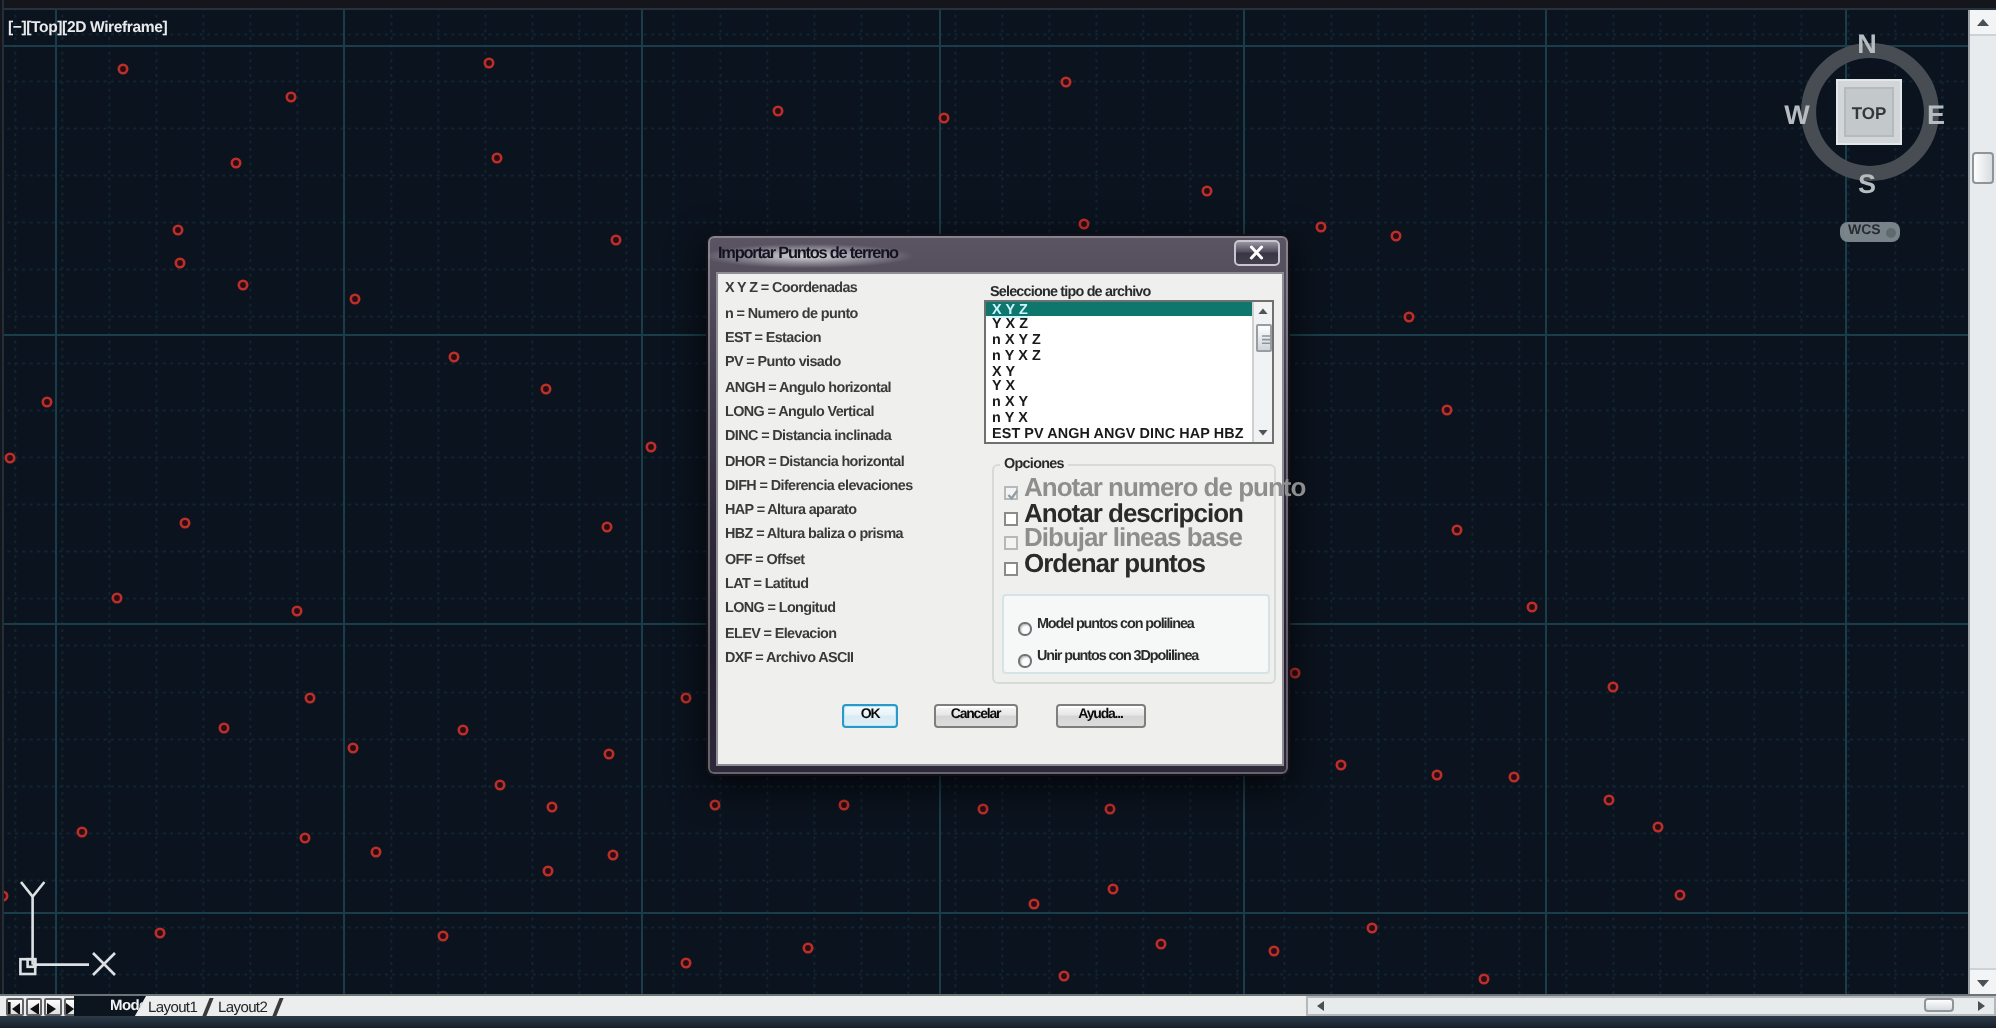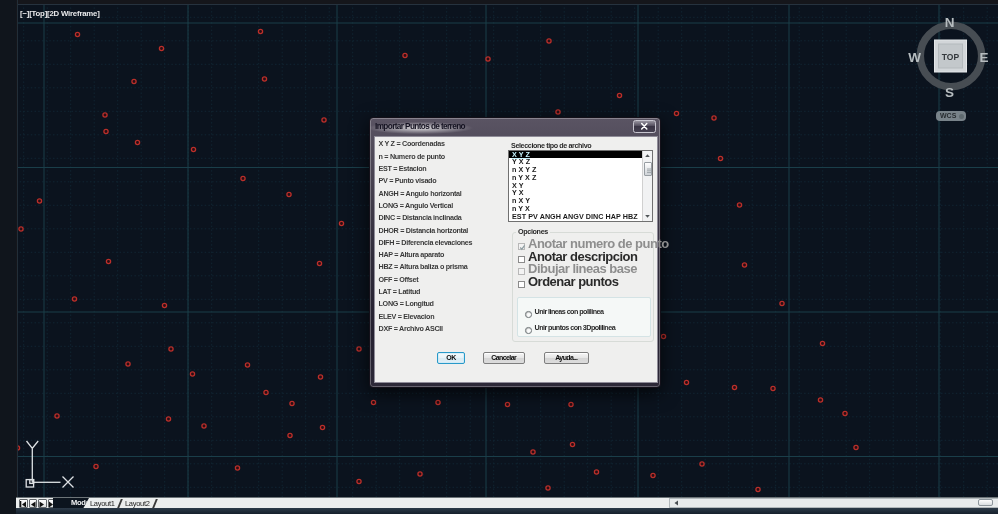--- a/index.html
+++ b/index.html
@@ -1,15 +1,15 @@
 <!DOCTYPE html>
 <html><head><meta charset="utf-8"><style>
 *{margin:0;padding:0;box-sizing:border-box;font-family:"Liberation Sans",sans-serif;-webkit-font-smoothing:antialiased;}
 html,body{width:998px;height:514px;overflow:hidden;background:#10151c;}
-#stage{position:absolute;left:16px;top:0;width:859px;height:514px;transform:translateZ(0);}
+#stage{position:absolute;left:0;top:0;width:859px;height:514px;transform:translateZ(0);}
 #canvas{position:absolute;left:0;top:0;width:985px;height:497px;background:#0b131e;}
 #topstrip{position:absolute;left:0;top:0;width:998px;height:5px;background:#15161b;border-bottom:1px solid #26323e;z-index:3;}
 #leftstrip{position:absolute;left:0;top:0;width:2px;height:497px;background:#15161b;border-right:1px solid #222e38;z-index:3;}
 #vplabel{position:absolute;left:4px;top:9px;color:#e9eaec;font-size:7.8px;font-weight:bold;z-index:4;letter-spacing:-0.2px;}
 
 #cube{position:absolute;left:891px;top:16px;z-index:4;}
 #wcs{position:absolute;left:920px;top:111px;width:30px;height:10px;background:rgba(130,140,146,0.92);border-radius:4px;z-index:4;color:#272c30;font-size:7px;font-weight:bold;line-height:10px;padding-left:4px;}
 #wcs i{position:absolute;right:2px;top:2.5px;width:5px;height:5px;border-radius:50%;background:#5f6a70;}
 
 #vsb{position:absolute;left:984px;top:5px;width:14px;height:492px;background:#e8ebed;border-left:1px solid #99a1a7;z-index:4;}
@@ -34,21 +34,21 @@
 #dlg{position:absolute;left:353px;top:117px;width:292px;height:271px;z-index:10;background:linear-gradient(#5a5463 0%,#413c4b 30%,#2f2b3a 52%,#242030 78%,#2d2938 100%);border:1px solid #131019;border-radius:4px;box-shadow:0 5px 18px rgba(0,0,0,0.7),inset 0 0 0 1px rgba(255,255,255,0.28);}
 #dtitle{position:absolute;left:0;top:0;width:100%;height:18px;}
 #dtitle .glow{position:absolute;left:0;top:0;width:190px;height:18px;background:radial-gradient(ellipse 78px 9px at 50px 10px,rgba(255,255,255,0.78),rgba(255,255,255,0) 68%);border-radius:4px 0 0 0;}
 #dtitle .txt{position:absolute;left:5px;top:4px;font-size:8.2px;letter-spacing:-0.6px;font-weight:bold;color:#141221;}
 #dclose{position:absolute;right:4px;top:2px;width:23px;height:13px;background:linear-gradient(#97939f,#514c5c 45%,#3a3545 50%,#454050);border:1px solid #c7c5cf;border-radius:2.5px;color:#fff;font-size:9px;font-weight:bold;text-align:center;line-height:11px;}
 #dclient{position:absolute;left:4px;top:18px;width:284px;height:247px;background:#efefee;border:1px solid #8f8c98;}
 .lbl{position:absolute;left:3.5px;font-size:7.2px;letter-spacing:-0.3px;font-weight:bold;color:#3a3a3a;white-space:nowrap;}
 #seltip{position:absolute;left:136px;top:3.5px;font-size:7.2px;letter-spacing:-0.4px;font-weight:bold;color:#2a2a2a;}
 #listbox{position:absolute;left:133px;top:12.5px;width:145px;height:72px;background:#fff;border:1px solid #707070;}
 .lrow{font-size:7.2px;line-height:7.77px;height:7.77px;color:#1a1a1a;font-weight:bold;padding-left:3px;white-space:nowrap;letter-spacing:0.05px;}
-.lrow.sel{background:#000000;color:#c9f5ff;text-decoration:underline;}
+.lrow.sel{background:#0f766e;color:#c9f5ff;text-decoration:underline;}
 #lsb{position:absolute;right:0;top:0;width:10px;height:70px;background:#f1f2f3;border-left:1px solid #d0d0d0;}
 #lsb .a{position:absolute;left:0;width:9px;height:10px;}#lsb .a svg{display:block;}
 #lsb .t{position:absolute;left:0.5px;top:11px;width:8px;height:14px;background:linear-gradient(#fefefe,#cfd4d8);border:1px solid #979da2;border-radius:1px;}
 #grp{position:absolute;left:137px;top:94.5px;width:142px;height:110px;border:1px solid #d7dbd7;border-radius:3px;}
 #grp .cap{position:absolute;left:3px;top:-6px;background:#efefee;padding:0 2px;font-size:7.2px;letter-spacing:-0.35px;font-weight:bold;color:#2a2a2a;}
 .cb{position:absolute;left:4.5px;width:7px;height:7px;background:#fff;border:1px solid #8b8b8b;}
 .cb.dis{background:#f3f3f3;border-color:#b8b8b8;}
 .cb.dis svg{position:absolute;left:0px;top:0px;}
 .cbl{position:absolute;left:15px;font-size:13px;letter-spacing:-0.5px;font-weight:bold;color:#2a2a2a;white-space:nowrap;line-height:8px;}
 .cbl.dis{color:#8e8e8e;}
@@ -351,21 +351,21 @@
           </div>
       <div class="cbl dis" style="top:7px">Anotar numero de punto</div>
       <div class="cb" style="top:23px"></div>
       <div class="cbl" style="top:20px">Anotar descripcion</div>
       <div class="cb dis" style="top:35.5px"></div>
       <div class="cbl dis" style="top:32.5px">Dibujar lineas base</div>
       <div class="cb" style="top:48px"></div>
       <div class="cbl" style="top:45px">Ordenar puntos</div>
       <div id="ipanel">
         <div class="rad" style="top:13px"></div>
-        <div class="radl" style="top:9.5px">Unir lineas con polilinea</div>
+        <div class="radl" style="top:9.5px">Model puntos con polilinea</div>
         <div class="rad" style="top:29px"></div>
         <div class="radl" style="top:25.5px">Unir puntos con 3Dpolilinea</div>
       </div>
     </div>
     <div class="btn7" id="okbtn">OK</div>
     <div class="btn7" id="cancelbtn">Cancelar</div>
     <div class="btn7" id="ayudabtn">Ayuda...</div>
   </div>
  </div>
 </div>

